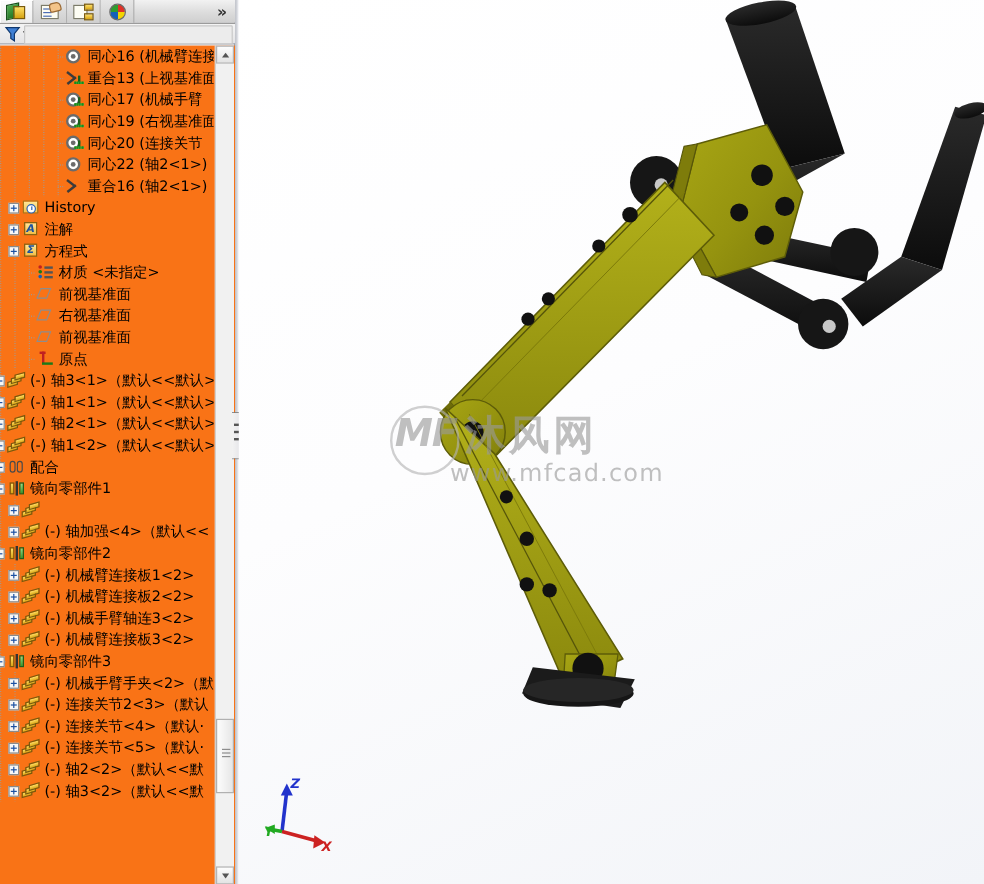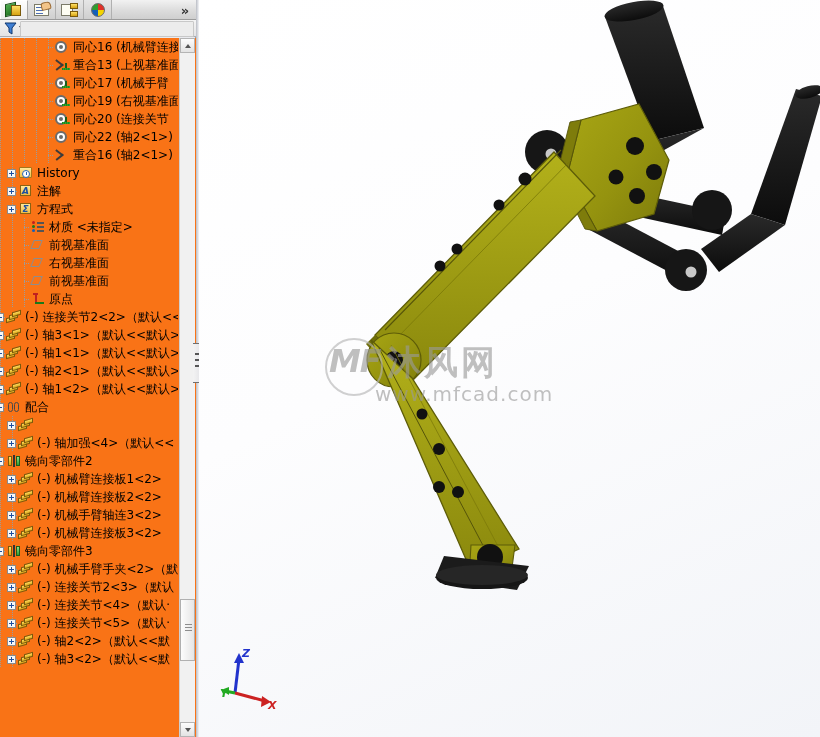--- a/index.html
+++ b/index.html
@@ -559,92 +559,92 @@
               <i class="hline" style="left: 0px; width: 6px;"></i>
               <i class="expander plus" style="left: -5px;"></i>
             </span>
             <span class="icon">
               <i class="ic-part">
                 <span style="left:0px;top:6px"></span>
                 <span style="left:3px;top:3px"></span>
                 <span style="left:6px;top:0px"></span>
               </i>
             </span>
-            <span class="lbl">(-) 连接关节2&lt;2&gt;（默认&lt;&lt;</span>
+            <span class="lbl">(-) 轴3&lt;1&gt;（默认&lt;&lt;默认&gt;</span>
           </div>
           <div class="row">
             <span class="indentbox" style="width: 6px;">
               <i class="vline" style="left: 0px;"></i>
               <i class="hline" style="left: 0px; width: 6px;"></i>
               <i class="expander plus" style="left: -5px;"></i>
             </span>
             <span class="icon">
               <i class="ic-part">
                 <span style="left:0px;top:6px"></span>
                 <span style="left:3px;top:3px"></span>
                 <span style="left:6px;top:0px"></span>
               </i>
             </span>
-            <span class="lbl">(-) 轴3&lt;1&gt;（默认&lt;&lt;默认&gt;</span>
+            <span class="lbl">(-) 轴1&lt;1&gt;（默认&lt;&lt;默认&gt;</span>
           </div>
           <div class="row">
             <span class="indentbox" style="width: 6px;">
               <i class="vline" style="left: 0px;"></i>
               <i class="hline" style="left: 0px; width: 6px;"></i>
               <i class="expander plus" style="left: -5px;"></i>
             </span>
             <span class="icon">
               <i class="ic-part">
                 <span style="left:0px;top:6px"></span>
                 <span style="left:3px;top:3px"></span>
                 <span style="left:6px;top:0px"></span>
               </i>
             </span>
-            <span class="lbl">(-) 轴1&lt;1&gt;（默认&lt;&lt;默认&gt;</span>
+            <span class="lbl">(-) 轴2&lt;1&gt;（默认&lt;&lt;默认&gt;</span>
           </div>
           <div class="row">
             <span class="indentbox" style="width: 6px;">
               <i class="vline" style="left: 0px;"></i>
               <i class="hline" style="left: 0px; width: 6px;"></i>
               <i class="expander plus" style="left: -5px;"></i>
             </span>
             <span class="icon">
               <i class="ic-part">
                 <span style="left:0px;top:6px"></span>
                 <span style="left:3px;top:3px"></span>
                 <span style="left:6px;top:0px"></span>
               </i>
             </span>
-            <span class="lbl">(-) 轴2&lt;1&gt;（默认&lt;&lt;默认&gt;</span>
+            <span class="lbl">(-) 轴1&lt;2&gt;（默认&lt;&lt;默认&gt;</span>
           </div>
           <div class="row">
             <span class="indentbox" style="width: 6px;">
               <i class="vline" style="left: 0px;"></i>
               <i class="hline" style="left: 0px; width: 6px;"></i>
               <i class="expander plus" style="left: -5px;"></i>
             </span>
             <span class="icon">
-              <i class="ic-part">
-                <span style="left:0px;top:6px"></span>
-                <span style="left:3px;top:3px"></span>
-                <span style="left:6px;top:0px"></span>
-              </i>
-            </span>
-            <span class="lbl">(-) 轴1&lt;2&gt;（默认&lt;&lt;默认&gt;</span>
+              <i class="ic-mates"></i>
+            </span>
+            <span class="lbl">配合</span>
           </div>
           <div class="row">
             <span class="indentbox" style="width: 6px;">
               <i class="vline" style="left: 0px;"></i>
               <i class="hline" style="left: 0px; width: 6px;"></i>
-              <i class="expander plus" style="left: -5px;"></i>
-            </span>
-            <span class="icon">
-              <i class="ic-mates"></i>
-            </span>
-            <span class="lbl">配合</span>
+              <i class="expander" style="left: -5px;"></i>
+            </span>
+            <span class="icon">
+              <i class="ic-mirror">
+                <i class="ml"></i>
+                <i class="mc"></i>
+                <i class="mr"></i>
+              </i>
+            </span>
+            <span class="lbl">镜向零部件1</span>
           </div>
           <div class="row">
             <span class="indentbox" style="width: 18px;">
               <i class="vline" style="left: 0px;"></i>
               <i class="vline" style="left: 12px;"></i>
               <i class="hline" style="left: 12px; width: 6px;"></i>
               <i class="expander plus" style="left: 7px;"></i>
             </span>
             <span class="icon">
               <i class="ic-part">

